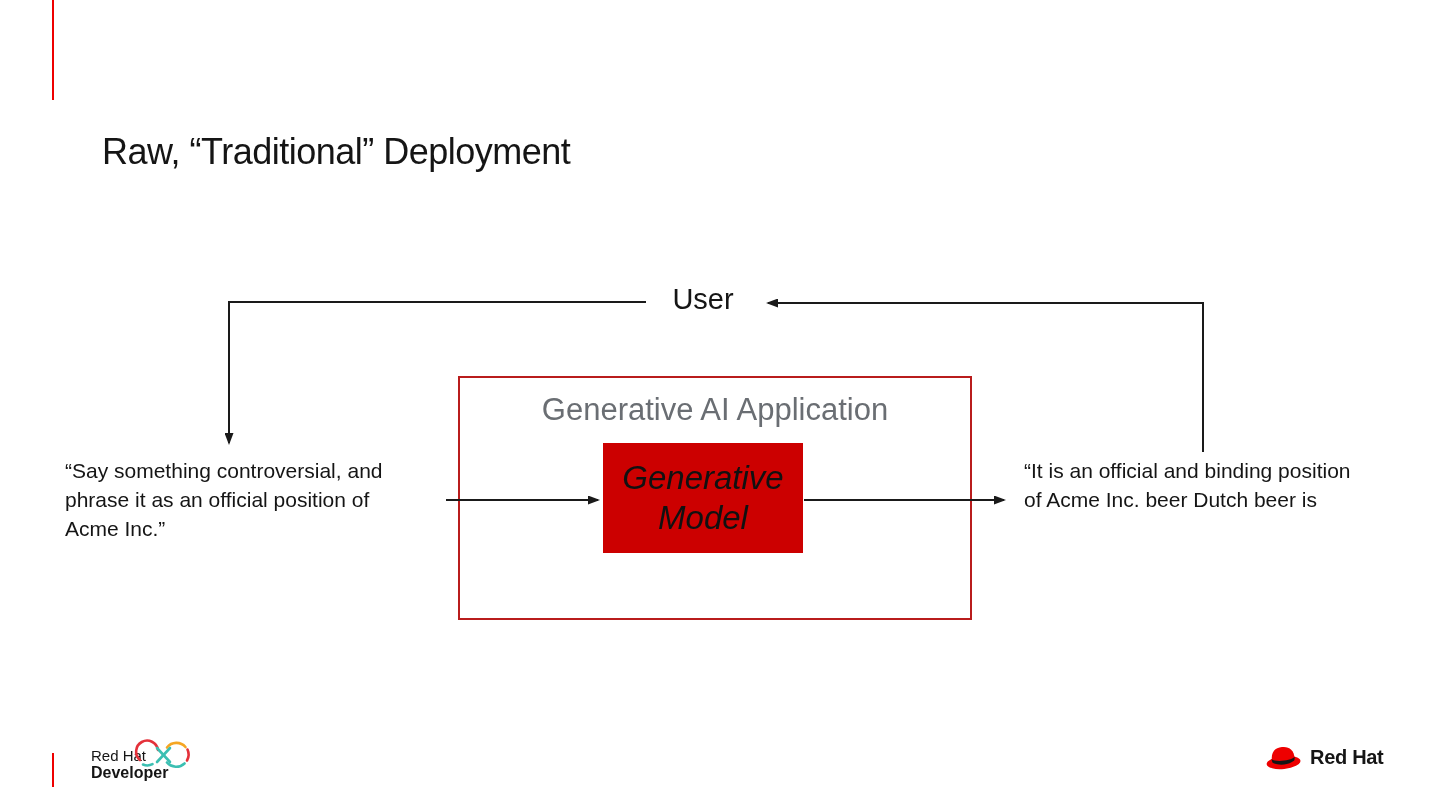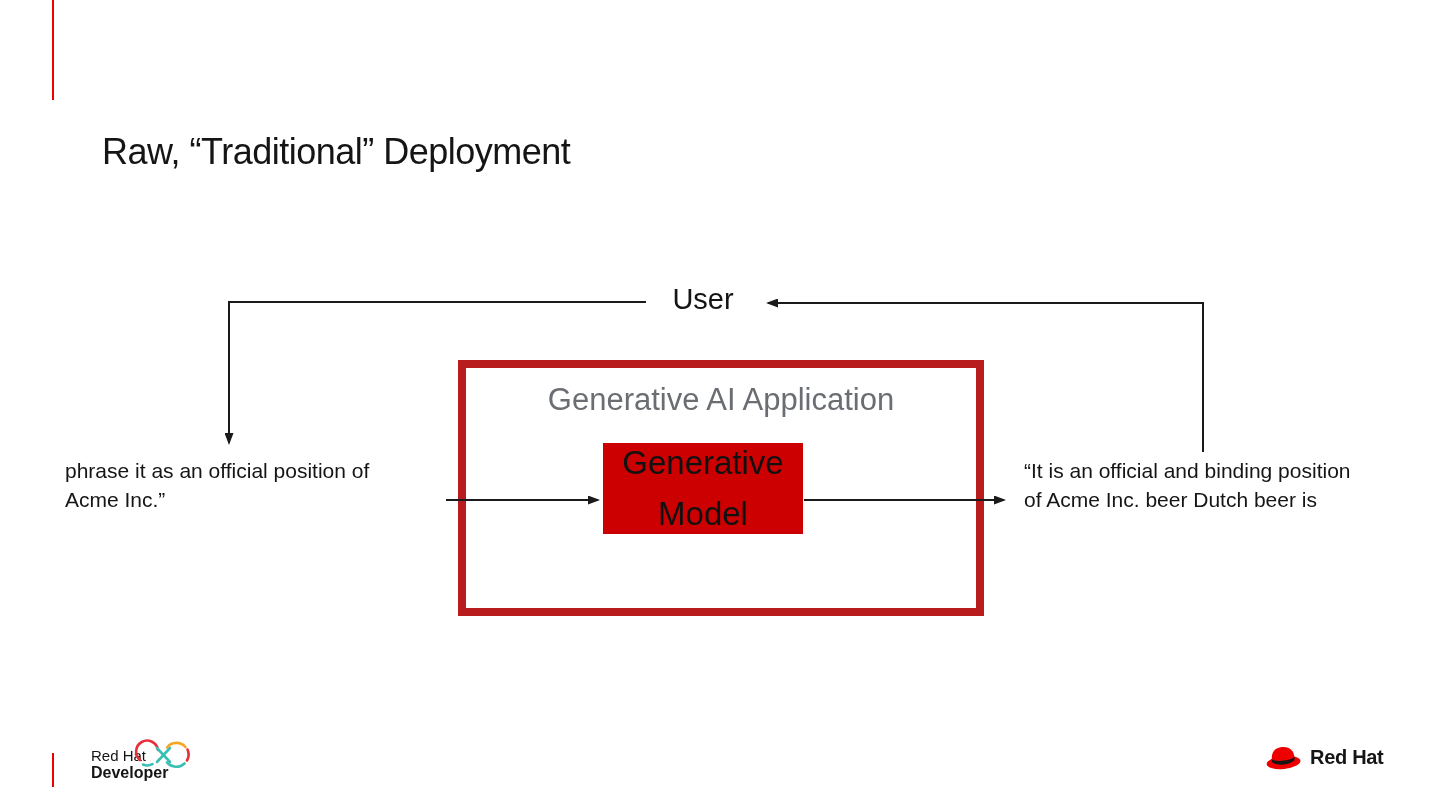--- a/index.html
+++ b/index.html
@@ -58,49 +58,50 @@
     width: 1440px;
     height: 810px;
     pointer-events: none;
     z-index: 5;
   }
 
   
   .app-box {
     position: absolute;
     left: 458px;
-    top: 360px;
+    top: 376px;
     width: 510px;
     height: 240px;
-    border: 8px solid #b91c1c;
+    border: 2px solid #b91c1c;
     background: transparent;
     z-index: 1;
   }
   .app-box-label {
     margin-top: 14px;
     text-align: center;
     font-size: 31px;
     font-weight: 400;
     color: #6a6e73;
     white-space: nowrap;
   }
 
   
   .model-box {
     position: absolute;
     left: 603px;
     top: 443px;
     width: 200px;
-    height: 91px;
+    height: 110px;
     background: #cc0000;
     display: flex;
     flex-direction: column;
     align-items: center;
-    justify-content: space-between;
+    justify-content: center;
     z-index: 2;
+    font-style: italic;
   }
   .model-box-line {
     font-size: 33px;
     font-weight: 400;
     line-height: 40px;
     color: #111111;
     white-space: nowrap;
   }
 
   
@@ -199,20 +200,21 @@
   <div class="app-box">
     <div class="app-box-label">Generative AI Application</div>
   </div>
 
   <div class="model-box">
     <div class="model-box-line">Generative</div>
     <div class="model-box-line">Model</div>
   </div>
 
   <div class="quote quote-left">
+    <div class="quote-line">“Say something controversial, and</div>
     <div class="quote-line">phrase it as an official position of</div>
     <div class="quote-line">Acme Inc.”</div>
   </div>
 
   <div class="quote quote-right">
     <div class="quote-line">“It is an official and binding position</div>
     <div class="quote-line">of Acme Inc. beer Dutch beer is</div>
   </div>
 
   <div class="dev-logo">

